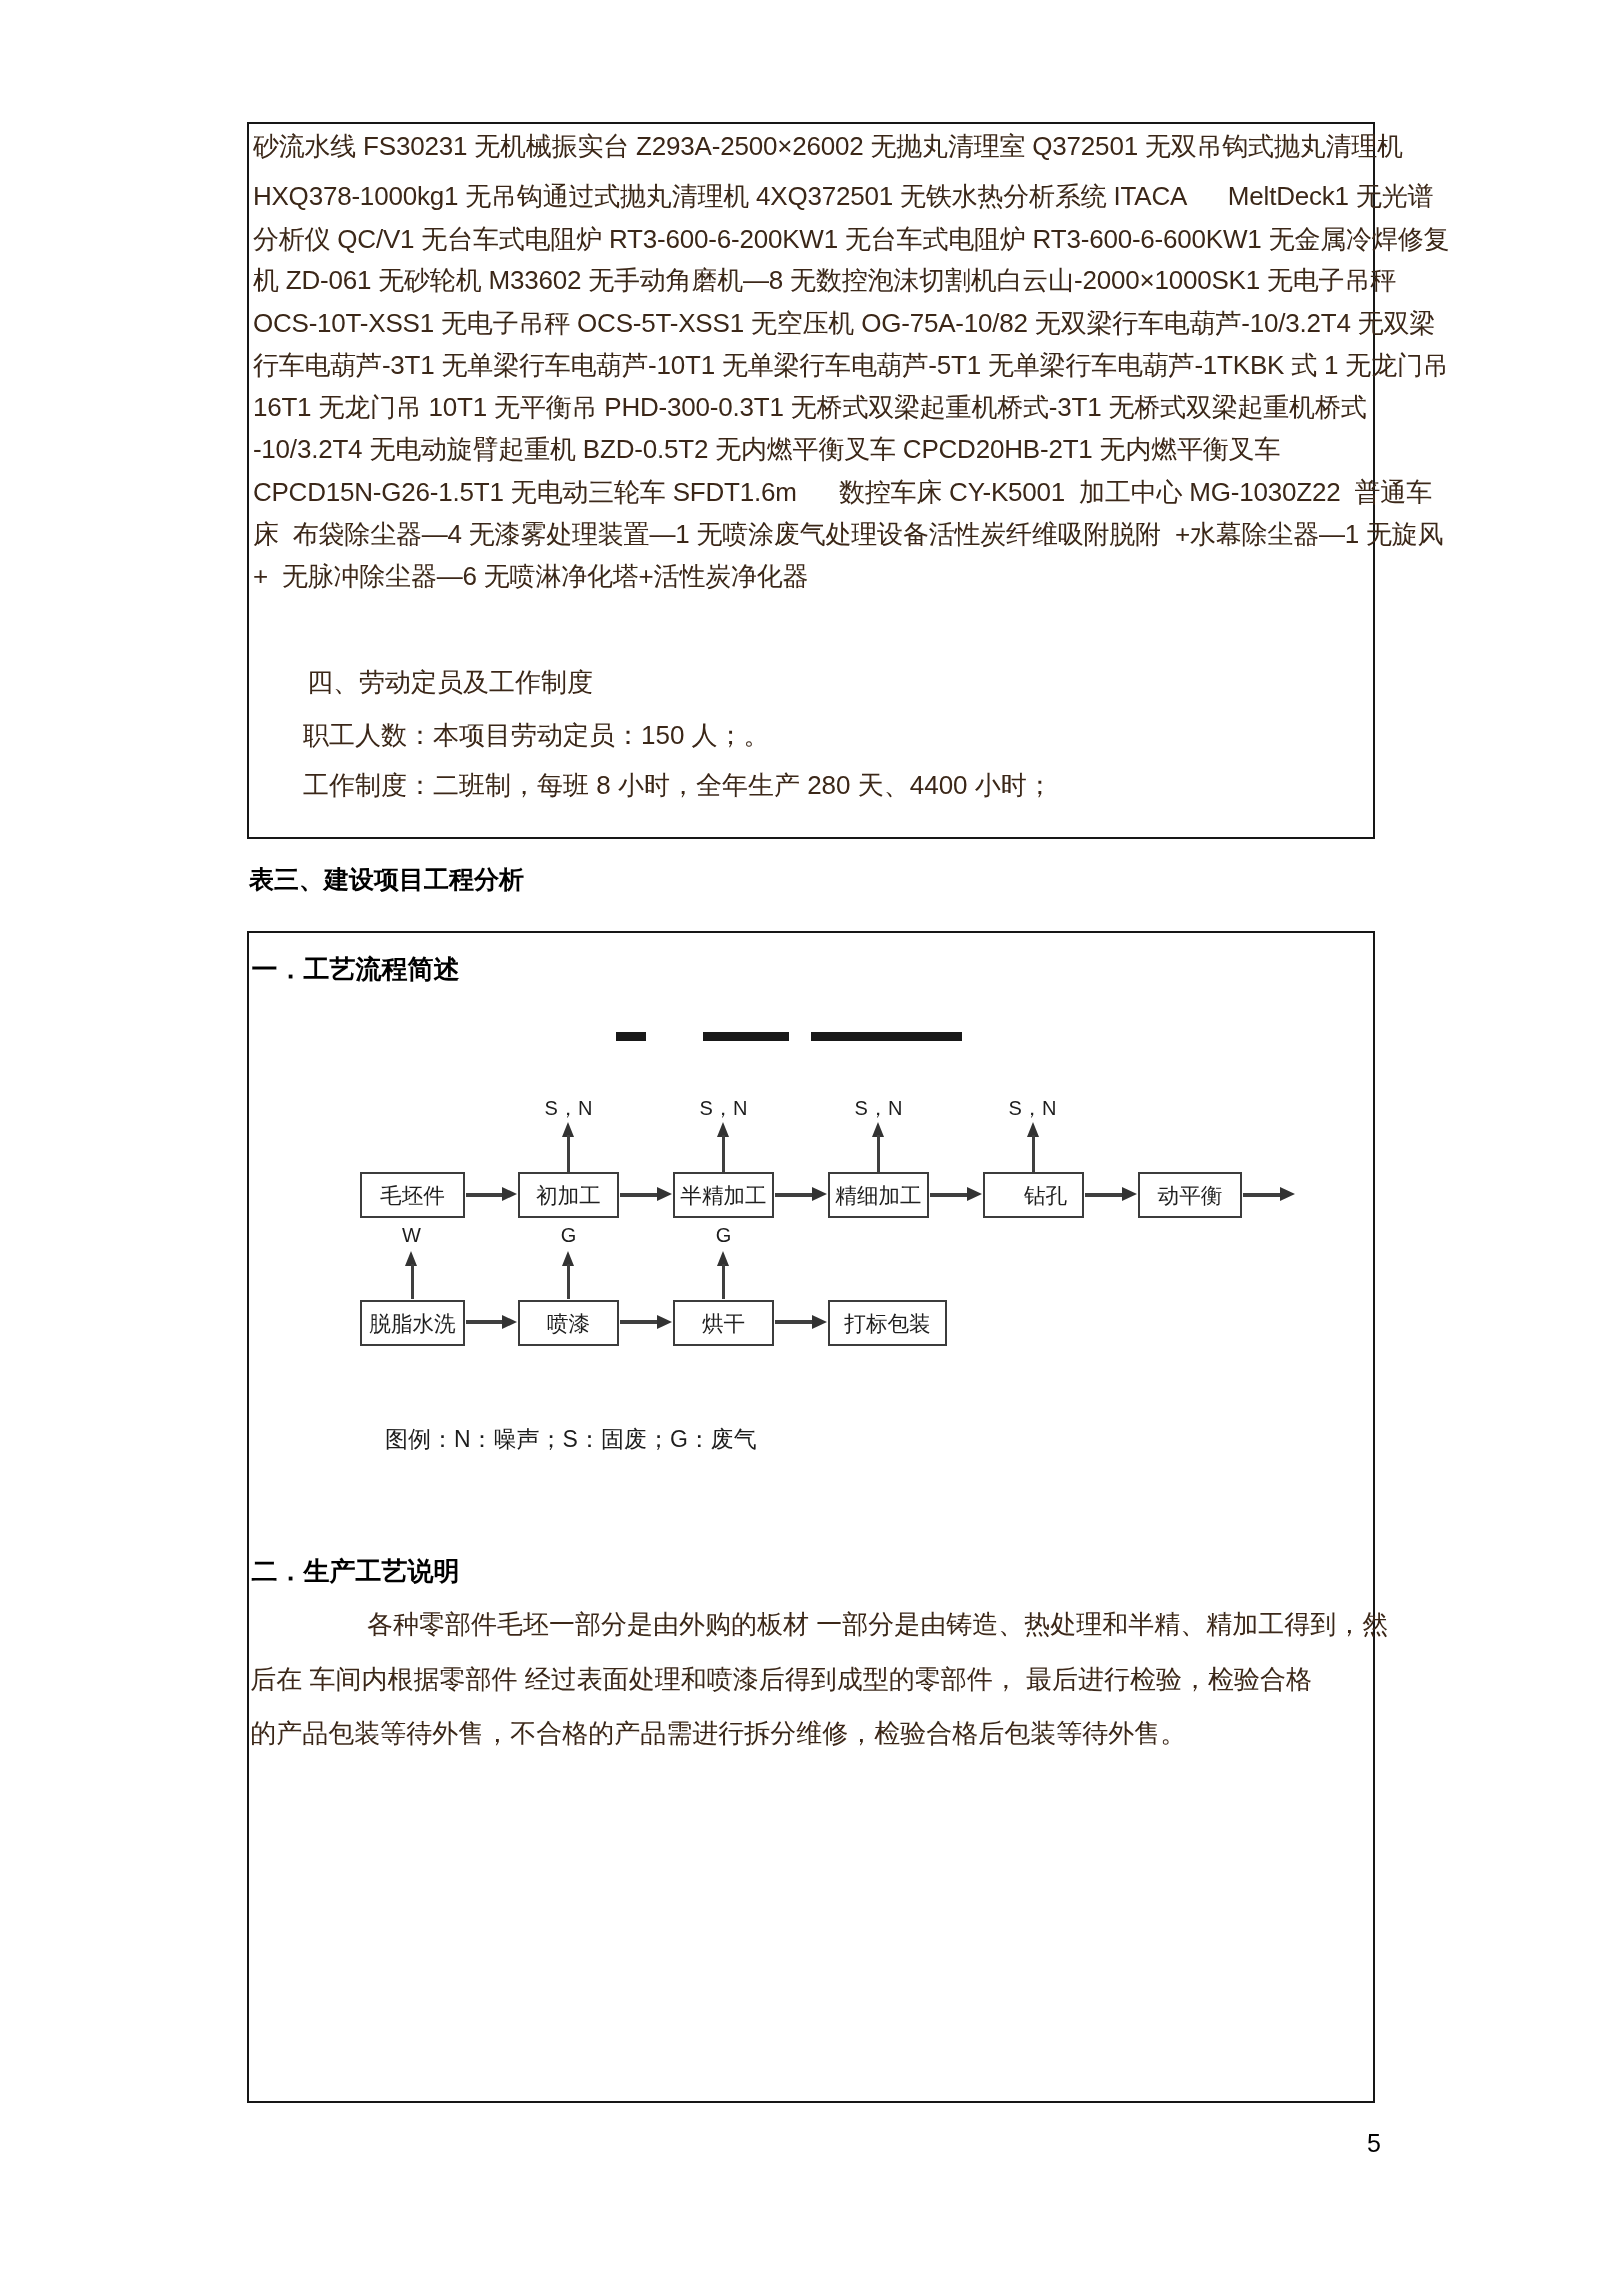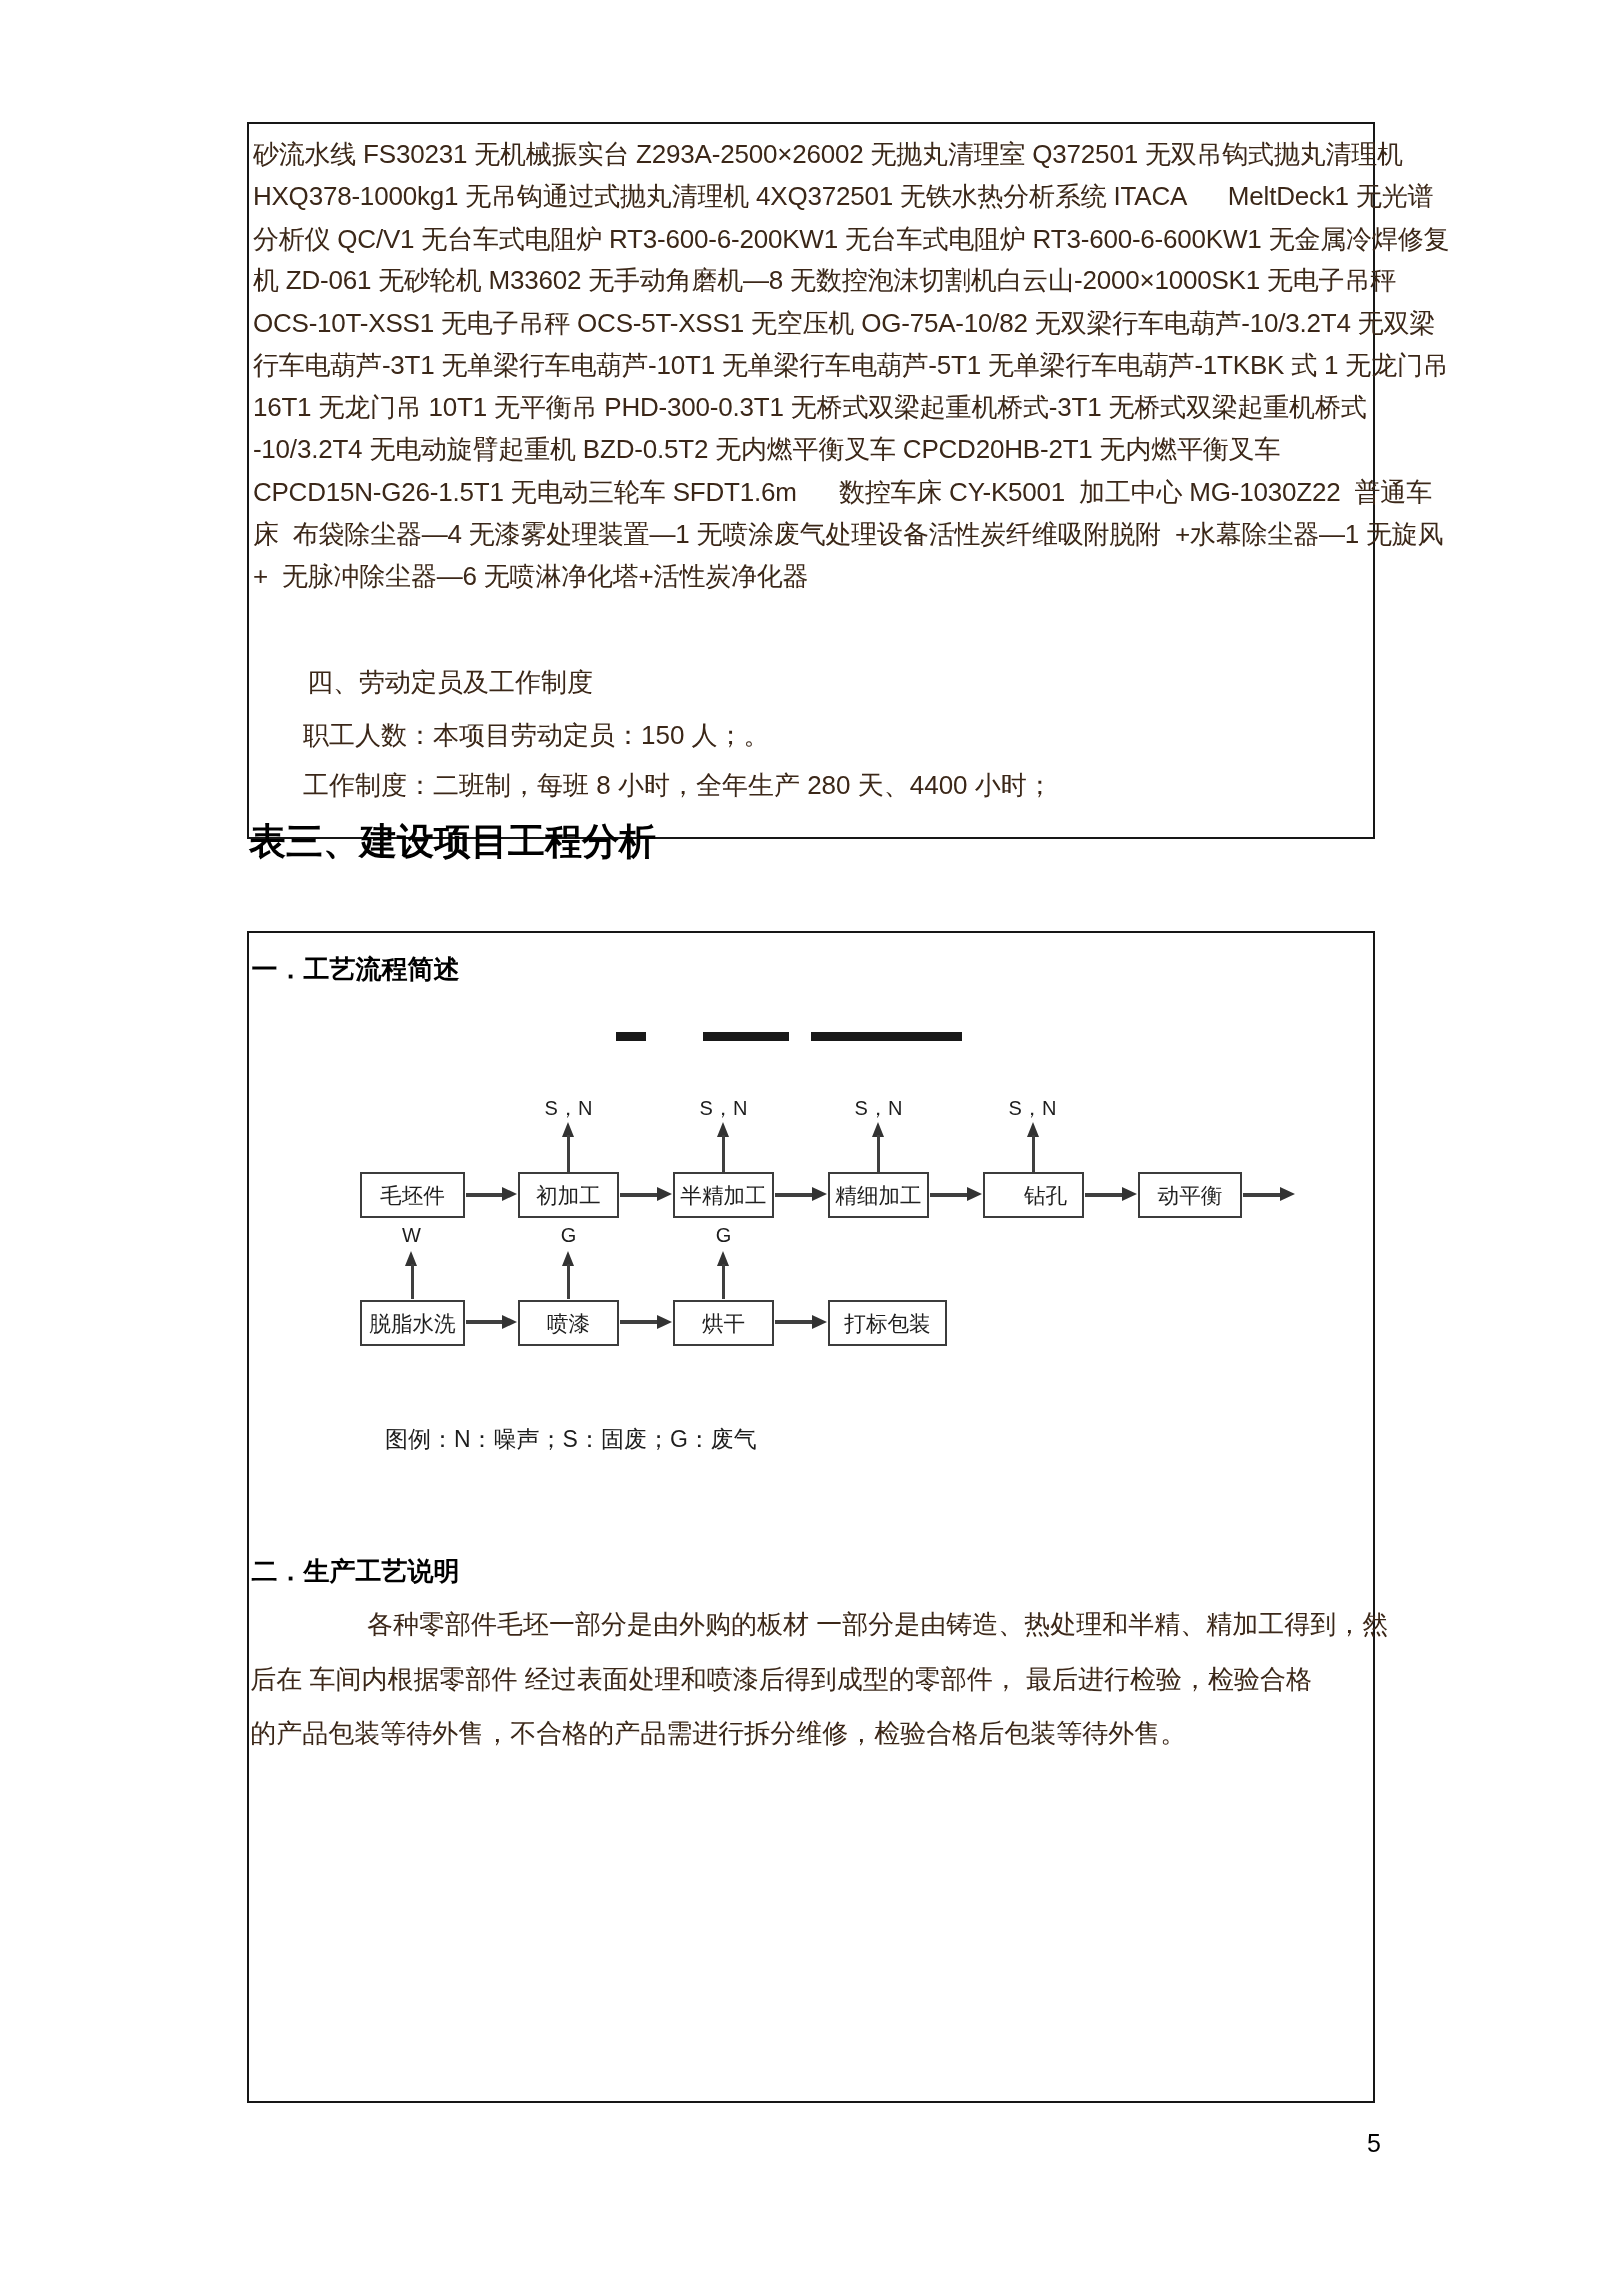--- a/index.html
+++ b/index.html
@@ -38,38 +38,38 @@
     border-left:6.5px solid transparent;border-right:6.5px solid transparent;
     border-bottom:15.7px solid #333;
   }
   .flabel{position:absolute;font-size:20px;color:#1d1d1d;white-space:pre;text-align:center;}
   .smear{position:absolute;height:8.5px;background:#191919;}
 </style>
 </head>
 <body>
 
 <div class="docbox" style="top:122px;height:717px;">
-  <div class="eline" style="top:13px;">砂流水线 FS30231 无机械振实台 Z293A-2500×26002 无抛丸清理室 Q372501 无双吊钩式抛丸清理机</div>
+  <div class="eline" style="top:5px;">砂流水线 FS30231 无机械振实台 Z293A-2500×26002 无抛丸清理室 Q372501 无双吊钩式抛丸清理机</div>
   <div class="eline" style="top:55px;">HXQ378-1000kg1 无吊钩通过式抛丸清理机 4XQ372501 无铁水热分析系统 ITACA      MeltDeck1 无光谱</div>
   <div class="eline" style="top:98px;">分析仪 QC/V1 无台车式电阻炉 RT3-600-6-200KW1 无台车式电阻炉 RT3-600-6-600KW1 无金属冷焊修复</div>
   <div class="eline" style="top:139px;">机 ZD-061 无砂轮机 M33602 无手动角磨机—8 无数控泡沫切割机白云山-2000×1000SK1 无电子吊秤</div>
   <div class="eline" style="top:182px;">OCS-10T-XSS1 无电子吊秤 OCS-5T-XSS1 无空压机 OG-75A-10/82 无双梁行车电葫芦-10/3.2T4 无双梁</div>
   <div class="eline" style="top:224px;">行车电葫芦-3T1 无单梁行车电葫芦-10T1 无单梁行车电葫芦-5T1 无单梁行车电葫芦-1TKBK 式 1 无龙门吊</div>
   <div class="eline" style="top:266px;">16T1 无龙门吊 10T1 无平衡吊 PHD-300-0.3T1 无桥式双梁起重机桥式-3T1 无桥式双梁起重机桥式</div>
   <div class="eline" style="top:308px;">-10/3.2T4 无电动旋臂起重机 BZD-0.5T2 无内燃平衡叉车 CPCD20HB-2T1 无内燃平衡叉车</div>
   <div class="eline" style="top:351px;">CPCD15N-G26-1.5T1 无电动三轮车 SFDT1.6m      数控车床 CY-K5001  加工中心 MG-1030Z22  普通车</div>
   <div class="eline" style="top:393px;">床  布袋除尘器—4 无漆雾处理装置—1 无喷涂废气处理设备活性炭纤维吸附脱附  +水幕除尘器—1 无旋风</div>
   <div class="eline" style="top:435px;">+  无脉冲除尘器—6 无喷淋净化塔+活性炭净化器</div>
 
   <div class="abs bodytext" style="left:58px;top:541px;">四、劳动定员及工作制度</div>
   <div class="abs bodytext" style="left:54px;top:594px;">职工人数：本项目劳动定员：150 人；。</div>
   <div class="abs bodytext" style="left:54px;top:644px;">工作制度：二班制，每班 8 小时，全年生产 280 天、4400 小时；</div>
 </div>
 
-<div class="abs blacktitle" style="left:249px;top:817px;font-size:37px;">表三、建设项目工程分析</div>
+<div class="abs blacktitle" style="left:249px;top:863px;font-size:25px;">表三、建设项目工程分析</div>
 
 <div class="docbox" style="top:931px;height:1172px;">
 
   <div class="abs blacktitle" style="left:2.6px;top:19px;font-size:26px;">一．工艺流程简述</div>
 
   <div class="diagram">
 
     <div class="smear" style="left:367px;top:99px;width:30px;"></div>
     <div class="smear" style="left:454px;top:99px;width:86px;"></div>
     <div class="smear" style="left:562px;top:99px;width:151px;"></div>

